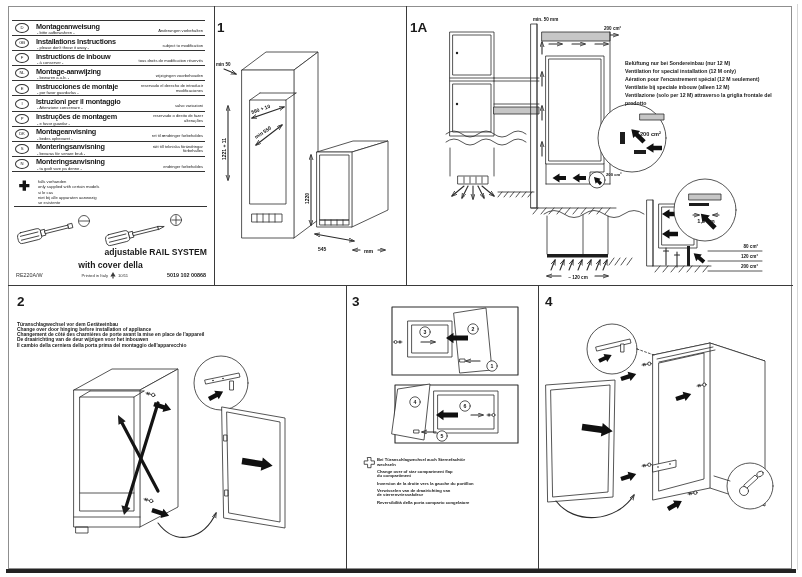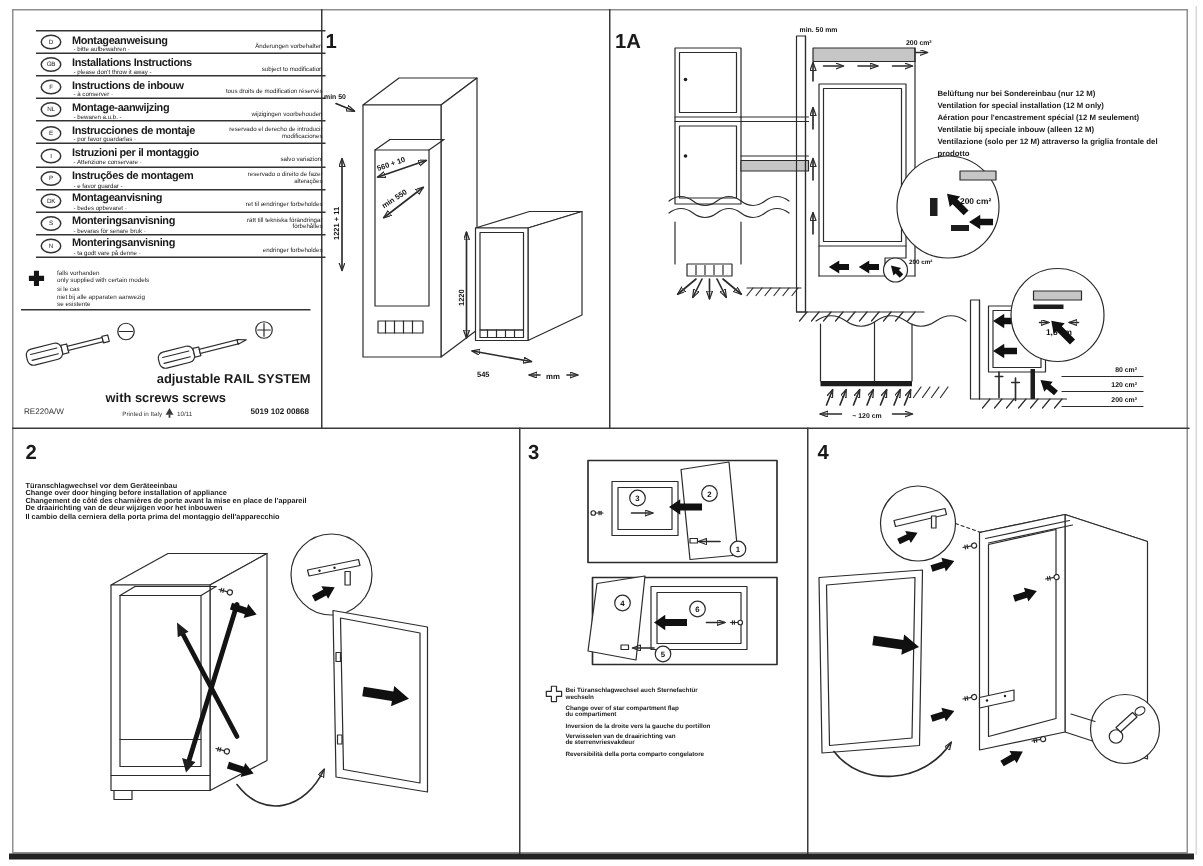--- a/index.html
+++ b/index.html
@@ -4,21 +4,21 @@
 <style>
   html,body{margin:0;padding:0;background:#fbfbfb;}
   .stage{position:relative;width:802px;height:577px;background:#ffffff;overflow:hidden;
          font-family:"Liberation Sans","DejaVu Sans",sans-serif;color:#1a1a1a;}
   .sheet-border{position:absolute;left:8px;top:6px;width:784px;height:563px;border:1px solid #8f8f8f;box-sizing:border-box;}
   .divider{position:absolute;background:#3a3a3a;}
   .bottom-band{position:absolute;left:6px;top:569px;width:790px;height:4px;background:#232323;}
   .edge-shadow{position:absolute;left:797px;top:4px;width:1px;height:566px;background:#d8d8d8;}
 
   
-  .lang-panel{position:absolute;left:24px;top:20px;width:193px;border-top:1px solid #333;}
+  .lang-panel{position:absolute;left:12px;top:20px;width:193px;border-top:1px solid #333;}
   .lrow{position:relative;height:14.1px;border-bottom:1px solid #333;}
   .lcode{position:absolute;left:3px;top:2.2px;min-width:9px;height:8px;border:0.9px solid #333;border-radius:50%;
          font-size:4.2px;line-height:8.5px;text-align:center;padding:0 1.5px;letter-spacing:-0.2px;}
   .ltitle{position:absolute;left:24px;top:0.6px;font-size:7.3px;font-weight:bold;letter-spacing:-0.25px;white-space:nowrap;}
   .lsub{position:absolute;left:25px;top:9px;font-size:4.1px;color:#222;white-space:nowrap;}
   .lnote{position:absolute;right:2px;bottom:1.6px;font-size:4.1px;text-align:right;max-width:66px;line-height:1.18;color:#222;}
   .opt-block{position:absolute;left:14px;top:176px;width:193px;height:30px;border-bottom:1px solid #333;}
   .opt-lines{position:absolute;left:24px;top:3px;font-size:4.2px;line-height:5.3px;color:#222;}
   .rail-title{position:absolute;left:14px;top:247px;width:193px;text-align:right;font-size:8.6px;font-weight:bold;}
   .rail-sub{position:absolute;left:14px;top:260px;width:193px;text-align:center;font-size:8.6px;font-weight:bold;}
@@ -159,21 +159,21 @@
       <polygon points="54,-1.6 60,0 54,1.6" class="fill"></polygon>
     </g>
     <g>
       <circle cx="162" cy="13" r="5.5" class="fill"></circle>
       <line x1="157.8" y1="13" x2="166.2" y2="13"></line>
       <line x1="162" y1="8.8" x2="162" y2="17.2"></line>
     </g>
   </svg>
 
   <div class="rail-title">adjustable RAIL SYSTEM</div>
-  <div class="rail-sub">with screws screws</div>
+  <div class="rail-sub">with cover della</div>
 
   <div class="panel-footer">
     <span class="pf-model">RE220A/W</span>
     <span class="pf-center">
       <span>Printed in Italy</span>
       <svg width="6" height="7">
         <polygon points="3,0 5.6,4.5 0.4,4.5" fill="#3a3a3a"></polygon>
           <rect x="2.4" y="4.5" width="1.2" height="2" fill="#3a3a3a"></rect>
       </svg>
       <span>10/11</span>

